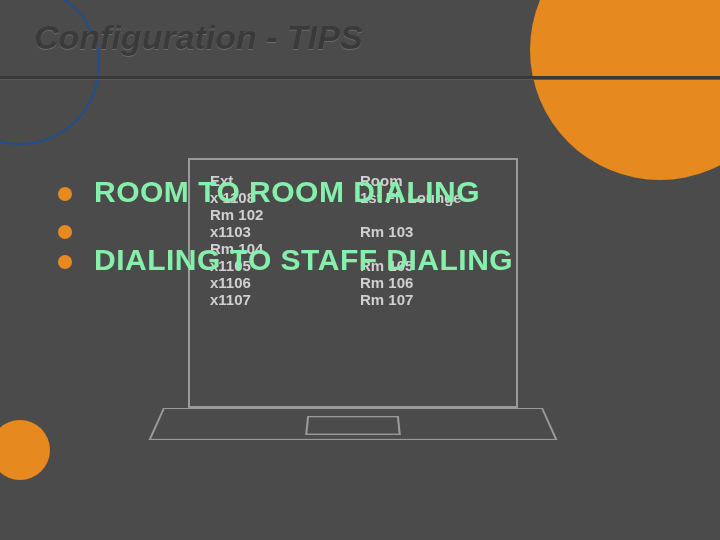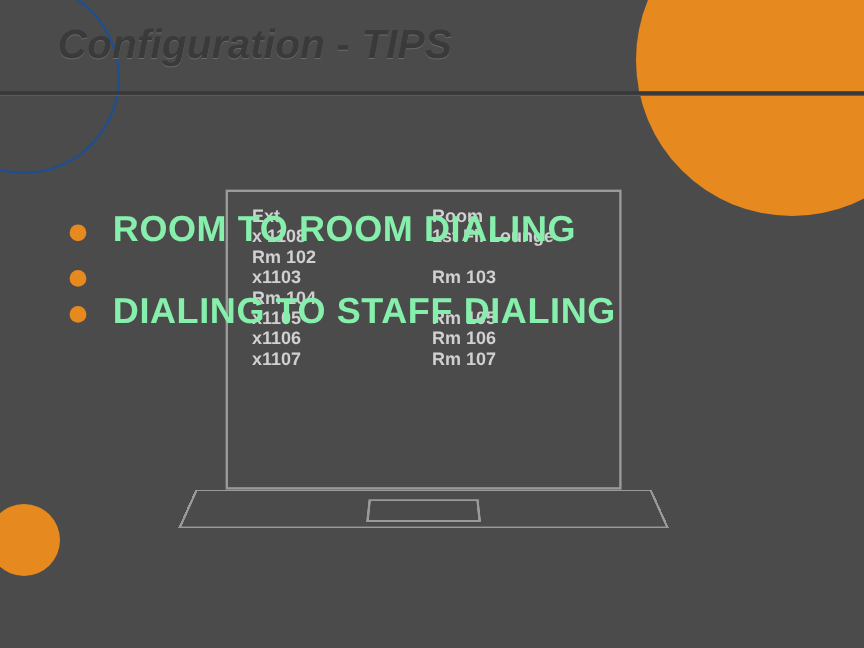--- a/index.html
+++ b/index.html
@@ -25,21 +25,21 @@
     top: -15px; left: -60px;
   }
   .c-orange-small {
     width: 60px; height: 60px;
     background: #e68a1f;
     left: -10px; bottom: 60px;
   }
   
   .title-wrap {
     position: absolute;
-    top: 18px; left: 48px;
+    top: 18px; left: 34px;
   }
   .title {
     font-size: 34px;
     font-weight: bold;
     font-style: italic;
     color: #3a3a3a;
     text-shadow: 0 1px 0 #6a6a6a;
   }
   .rule {
     position: absolute;

